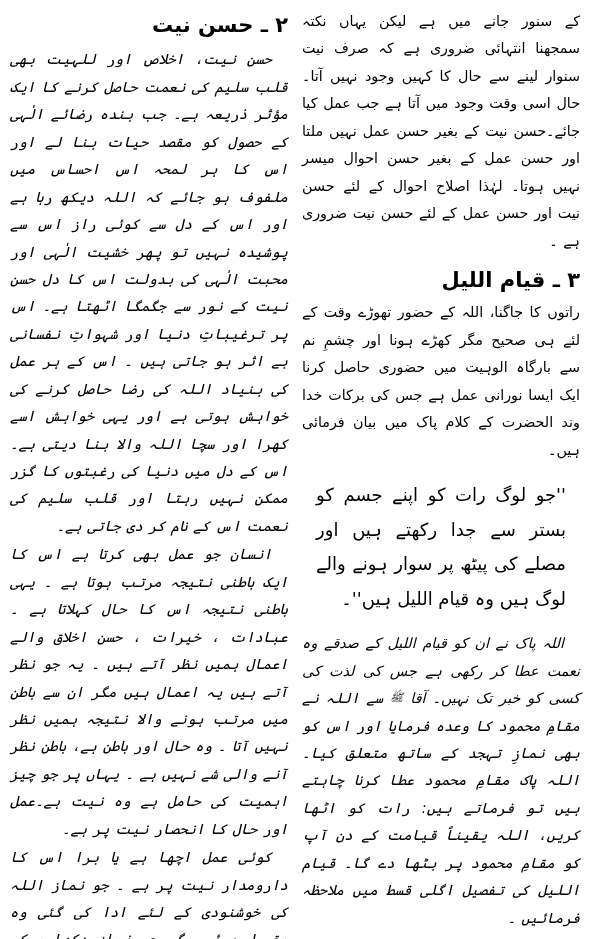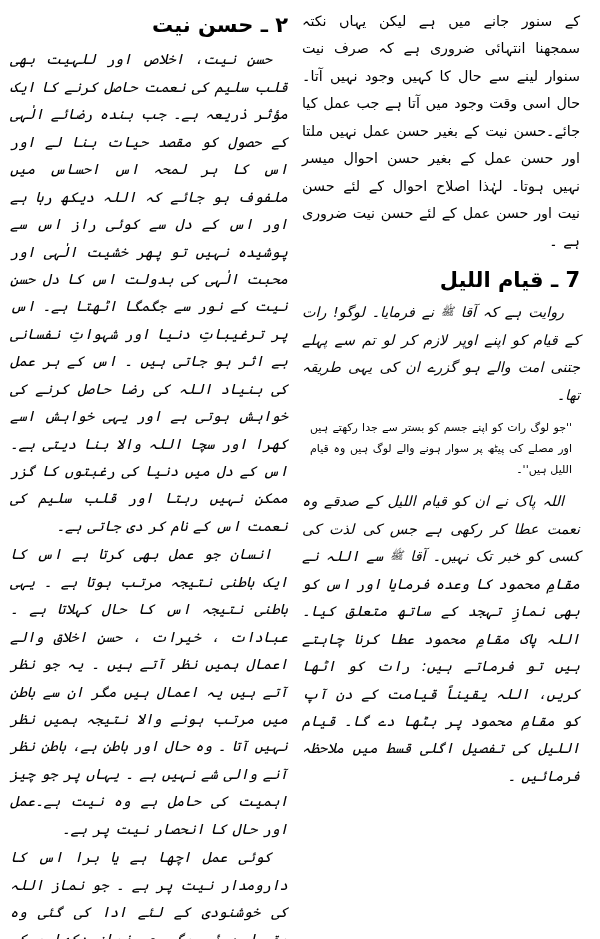--- a/index.html
+++ b/index.html
@@ -53,23 +53,23 @@
     margin: 0 0 1px 0;
     text-align: justify;
     text-align-last: right;
     word-spacing: 1px;
   }
   p.para.first {
     text-indent: 16px;
     font-style: italic;
   }
   .quote {
-    font-size: 11px;
+    font-size: 18px;
     line-height: 1.92;
-    margin: 8px;
+    margin: 14px;
     text-align: justify;
     text-align-last: right;
   }
   .sym {
     font-size: 11px;
     vertical-align: 2px;
   }
 </style>
 </head>
 <body>
@@ -79,19 +79,19 @@
   <div class="column">
     <div class="heading">۲ ـ حسن نیت</div>
     <p class="para first">حسن نیت، اخلاص اور للہیت بھی قلب سلیم کی نعمت حاصل کرنے کا ایک مؤثر ذریعہ ہے۔ جب بندہ رضائے الٰہی کے حصول کو مقصد حیات بنا لے اور اس کا ہر لمحہ اس احساس میں ملفوف ہو جائے کہ اللہ دیکھ رہا ہے اور اس کے دل سے کوئی راز اس سے پوشیدہ نہیں تو پھر خشیت الٰہی اور محبت الٰہی کی بدولت اس کا دل حسن نیت کے نور سے جگمگا اٹھتا ہے۔ اس پر ترغیباتِ دنیا اور شہواتِ نفسانی بے اثر ہو جاتی ہیں ۔ اس کے ہر عمل کی بنیاد اللہ کی رضا حاصل کرنے کی خواہش ہوتی ہے اور یہی خواہش اسے کھرا اور سچا اللہ والا بنا دیتی ہے۔ اس کے دل میں دنیا کی رغبتوں کا گزر ممکن نہیں رہتا اور قلب سلیم کی نعمت اس کے نام کر دی جاتی ہے۔</p>
     <p class="para first">انسان جو عمل بھی کرتا ہے اس کا ایک باطنی نتیجہ مرتب ہوتا ہے ۔ یہی باطنی نتیجہ اس کا حال کہلاتا ہے ۔ عبادات ، خیرات ، حسن اخلاق والے اعمال ہمیں نظر آتے ہیں ۔ یہ جو نظر آتے ہیں یہ اعمال ہیں مگر ان سے باطن میں مرتب ہونے والا نتیجہ ہمیں نظر نہیں آتا ۔ وہ حال اور باطن ہے، باطن نظر آنے والی شے نہیں ہے ۔ یہاں پر جو چیز اہمیت کی حامل ہے وہ نیت ہے۔عمل اور حال کا انحصار نیت پر ہے۔</p>
     <p class="para first">کوئی عمل اچھا ہے یا برا اس کا دارومدار نیت پر ہے ۔ جو نماز اللہ کی خوشنودی کے لئے ادا کی گئی وہ مقبول ہوئی مگر جو نماز دکھاوے کے لئے پڑھی گئی وہ منہ پر مار دی گئی۔ ظاہراً دونوں نمازیں ہیں مگر نیت کی وجہ سے ایک قبول ہو گئی دوسری رد کر دی گئی۔حال بھی نیت ہی کا ثمر ہے ۔ نیت صاف ہے تو حال نور ہے ، روشنی ہے ،مسرت ہے ، رضا ہے ۔ نیت ٹھیک نہیں تو حال ظلمت ہے، اندھیرا ہے، حسرت و یاس ہے ۔ گویا حال نیت کی پیدا کردہ کیفیات سے وجود پاتا ہے ۔</p>
 
   </div>
 
   <div class="column">
     <p class="para">کے سنور جانے میں ہے لیکن یہاں نکتہ سمجھنا انتہائی ضروری ہے کہ صرف نیت سنوار لینے سے حال کا کہیں وجود نہیں آتا۔ حال اسی وقت وجود میں آتا ہے جب عمل کیا جائے۔حسن نیت کے بغیر حسن عمل نہیں ملتا اور حسن عمل کے بغیر حسن احوال میسر نہیں ہوتا۔ لہٰذا اصلاح احوال کے لئے حسن نیت اور حسن عمل کے لئے حسن نیت ضروری ہے ۔</p>
-    <div class="heading-2">7 ـ قیام اللیل</div>
-    <p class="para first">روایت ہے کہ آقا <span class="sym">ﷺ</span> نے فرمایا۔ لوگو! رات کے قیام کو اپنے اوپر لازم کر لو تم سے پہلے جتنی امت والے ہو گزرے ان کی یہی طریقہ تھا۔</p>
+    <div class="heading-2">۳ ـ قیام اللیل</div>
+    <p class="para">راتوں کا جاگنا، اللہ کے حضور تھوڑے وقت کے لئے ہی صحیح مگر کھڑے ہونا اور چشمِ نم سے بارگاہ الوہیت میں حضوری حاصل کرنا ایک ایسا نورانی عمل ہے جس کی برکات خدا وند الحضرت کے کلام پاک میں بیان فرمائی ہیں۔</p>
     <p class="quote">''جو لوگ رات کو اپنے جسم کو بستر سے جدا رکھتے ہیں اور مصلے کی پیٹھ پر سوار ہونے والے لوگ ہیں وہ قیام اللیل ہیں''۔</p>
     <p class="para first">اللہ پاک نے ان کو قیام اللیل کے صدقے وہ نعمت عطا کر رکھی ہے جس کی لذت کی کسی کو خبر تک نہیں۔ آقا <span class="sym">ﷺ</span> سے اللہ نے مقامِ محمود کا وعدہ فرمایا اور اس کو بھی نمازِ تہجد کے ساتھ متعلق کیا۔ اللہ پاک مقامِ محمود عطا کرنا چاہتے ہیں تو فرماتے ہیں: رات کو اٹھا کریں، اللہ یقیناً قیامت کے دن آپ کو مقامِ محمود پر بٹھا دے گا۔  قیام اللیل کی تفصیل اگلی قسط میں ملاحظہ فرمائیں ۔</p>
   </div>
 
 </div>
 
 </body></html>

